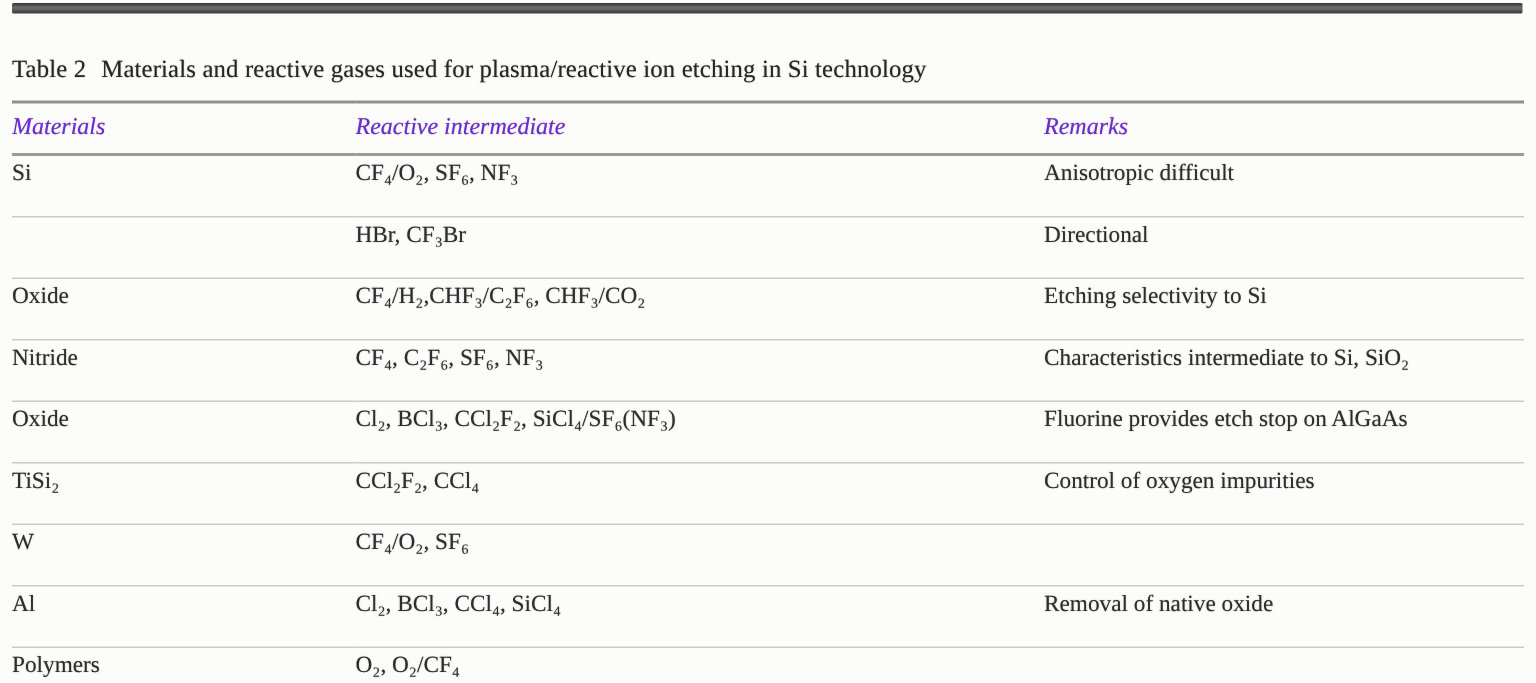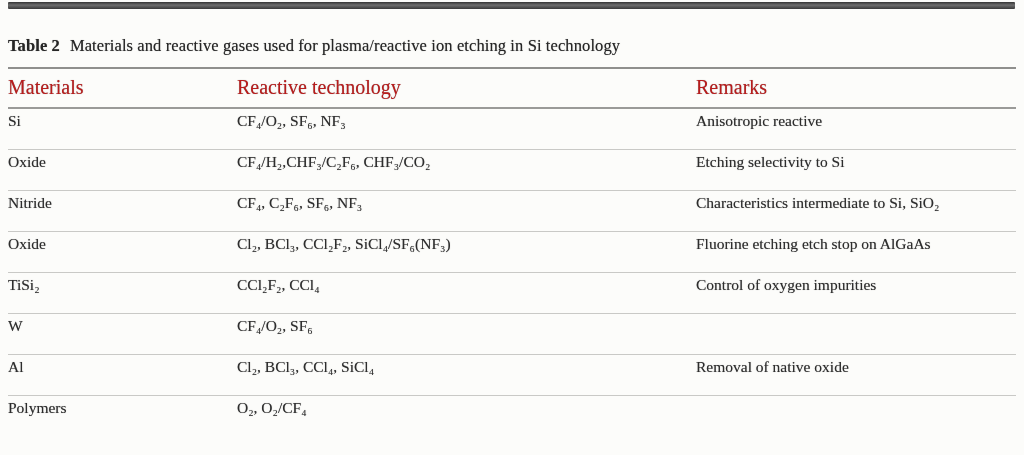--- a/index.html
+++ b/index.html
@@ -29,48 +29,49 @@
     position: absolute;
     left: 8px;
     top: 36px;
     font-size: 16.5px;
     letter-spacing: 0.1px;
     color: #262626;
     text-shadow: 0 0 0.8px rgba(40,40,40,0.55);
     white-space: nowrap;
   }
   .caption .caption-label {
-    font-weight: bold;
+    font-weight: normal;
     margin-right: 10px;
   }
   table.etch-table {
     position: absolute;
     left: 8px;
     top: 67px;
     width: 1008px;
     border-collapse: collapse;
     table-layout: fixed;
     font-size: 15.5px;
     color: #2d2d2d;
     text-shadow: 0 0 0.8px rgba(45,45,45,0.5);
   }
   col.c-material { width: 229px; }
   col.c-chem     { width: 459px; }
   col.c-remarks  { width: 320px; }
   thead th {
     text-align: left;
     font-weight: normal;
-    font-size: 20px;
-    color: #b91c1c;
+    font-size: 16px;
+    color: #6d28d9;
     border-top: 2px solid #8f8f8d;
     border-bottom: 2px solid #9a9a98;
     padding: 7px 0 8px 0;
     height: 17px;
     white-space: nowrap;
     overflow: hidden;
+    font-style: italic;
   }
   tbody td {
     height: 41px;
     padding: 3px 0 0 0;
     vertical-align: top;
     border-bottom: 1px solid #c9c9c6;
     white-space: nowrap;
     overflow: hidden;
     box-sizing: border-box;
   }
@@ -89,49 +90,54 @@
 
   <table class="etch-table">
     <colgroup>
       <col class="c-material">
       <col class="c-chem">
       <col class="c-remarks">
     </colgroup>
     <thead>
       <tr>
         <th>Materials</th>
-        <th>Reactive technology</th>
+        <th>Reactive intermediate</th>
         <th>Remarks</th>
       </tr>
     </thead>
     <tbody id="table-body">
     <tr>
       <td>Si</td>
       <td>CF₄/O₂, SF₆, NF₃</td>
-      <td>Anisotropic reactive</td>
+      <td>Anisotropic difficult</td>
     </tr>
 
 
+    <tr>
+      <td></td>
+      <td>HBr, CF₃Br</td>
+      <td>Directional</td>
+    </tr>
 
     <tr>
       <td>Oxide</td>
       <td>CF₄/H₂,CHF₃/C₂F₆, CHF₃/CO₂</td>
       <td>Etching selectivity to Si</td>
     </tr>
 
     <tr>
       <td>Nitride</td>
       <td>CF₄, C₂F₆, SF₆, NF₃</td>
       <td>Characteristics intermediate to Si, SiO₂</td>
     </tr>
 
     <tr>
       <td>Oxide</td>
       <td>Cl₂, BCl₃, CCl₂F₂, SiCl₄/SF₆(NF₃)</td>
-      <td>Fluorine etching etch stop on AlGaAs</td>
+      <td>Fluorine provides etch stop on AlGaAs</td>
     </tr>
 
     <tr>
       <td>TiSi₂</td>
       <td>CCl₂F₂, CCl₄</td>
       <td>Control of oxygen impurities</td>
     </tr>
 
 
     <tr>

